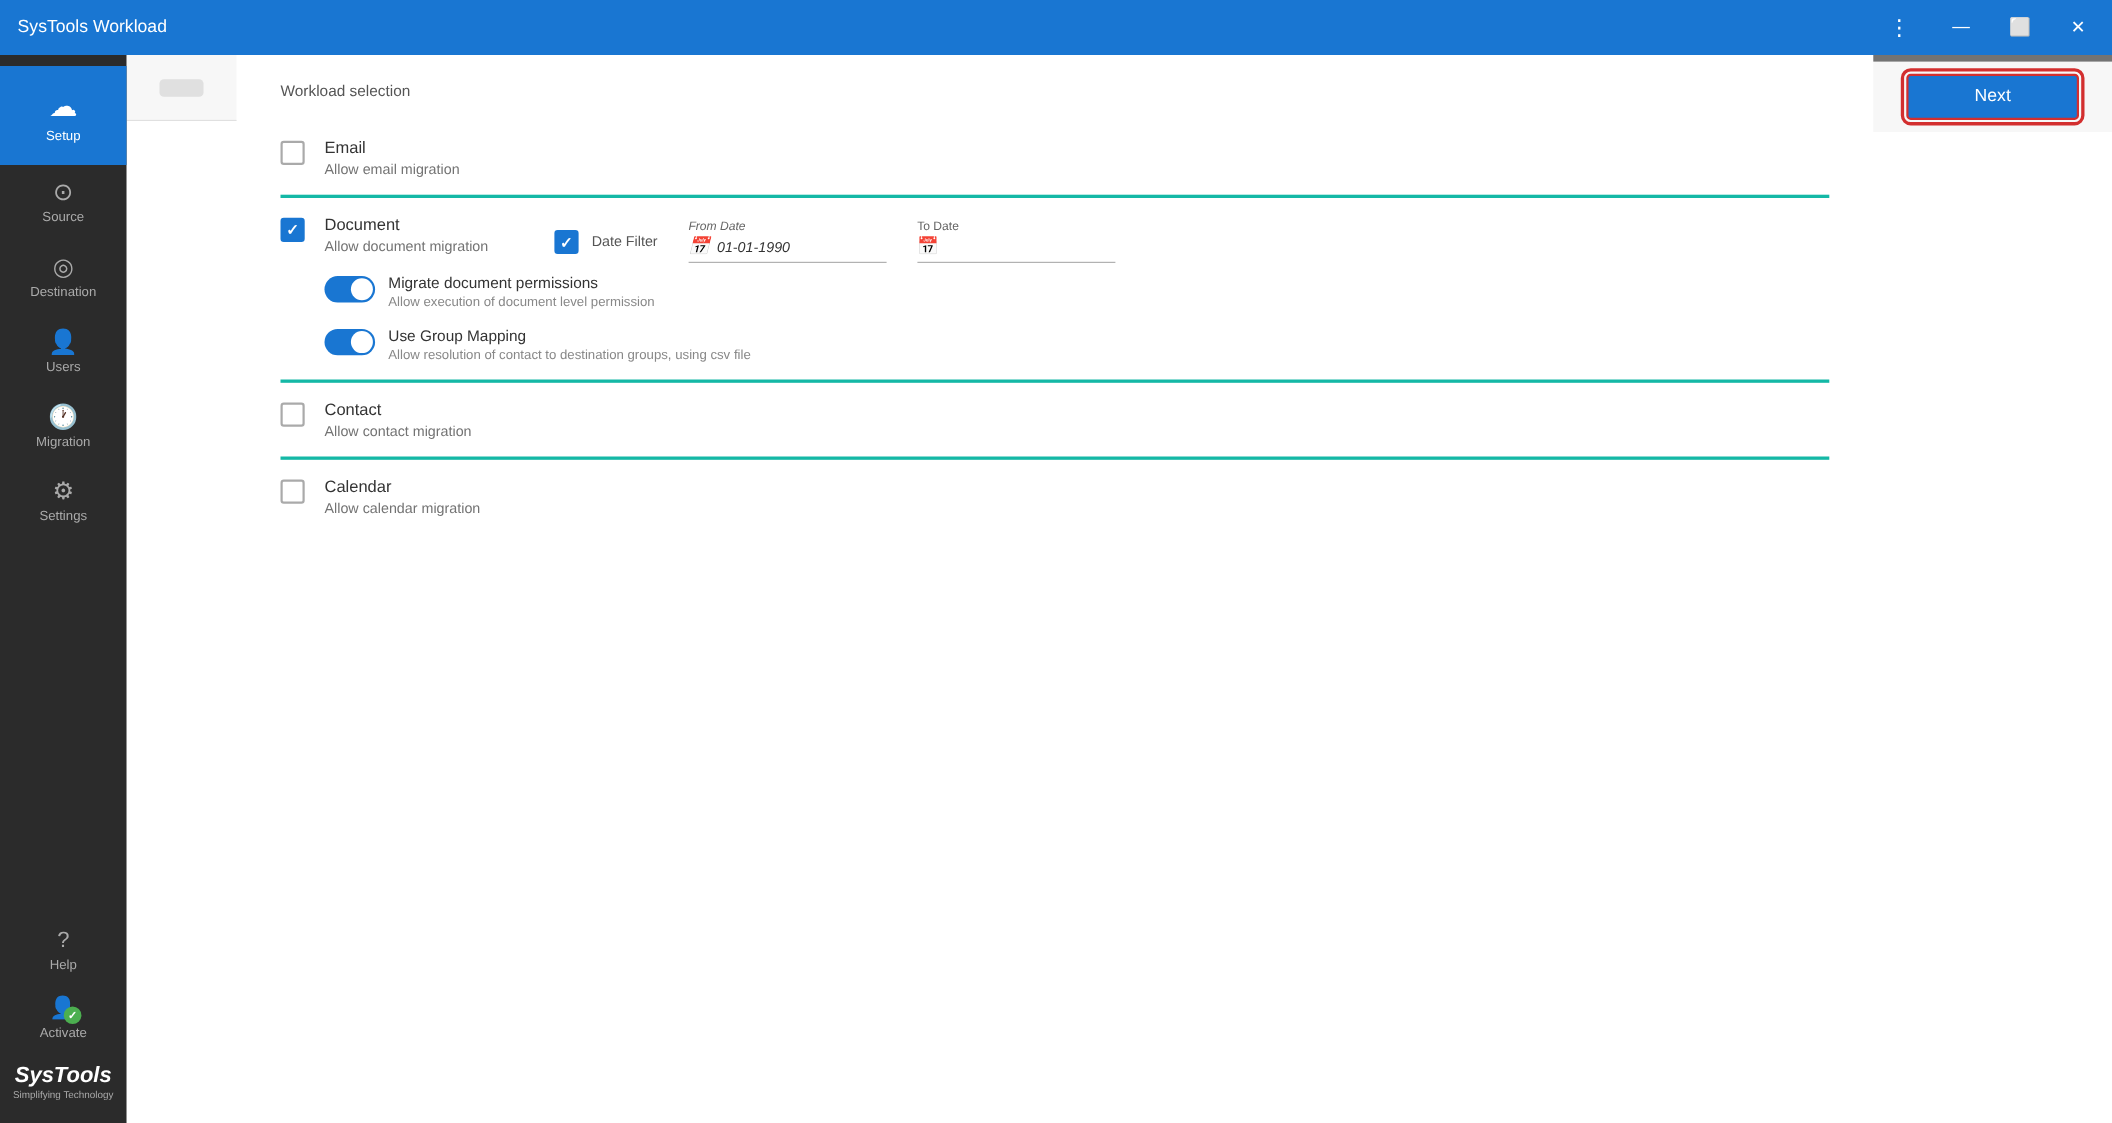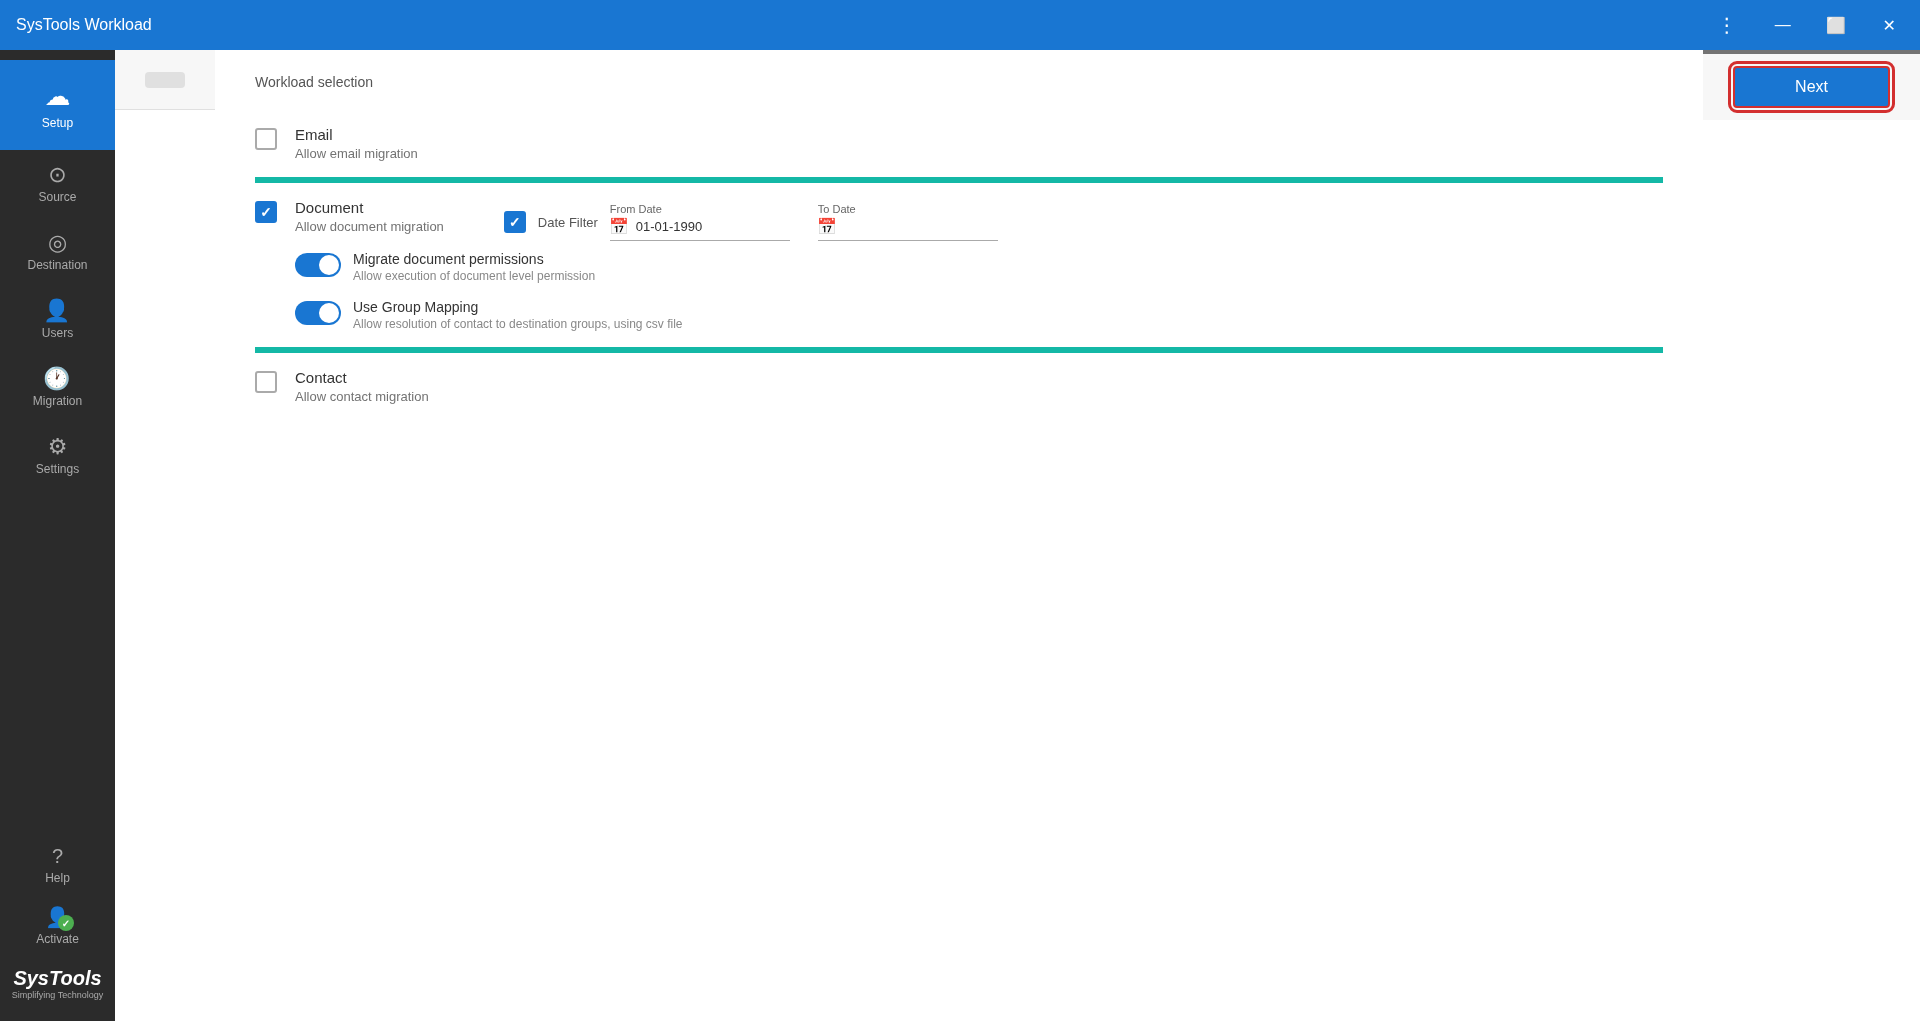--- a/index.html
+++ b/index.html
@@ -168,21 +168,21 @@
       font-size: 14px;
       color: #555;
       margin-bottom: 20px;
     }
 
     
     .workload-item {
       display: flex;
       align-items: flex-start;
       padding: 16px 0;
-      border-bottom: 6px solid #14b8a6;
+      border-bottom: 3px solid #14b8a6;
     }
 
     .workload-item:last-child { border-bottom: none; }
 
     .checkbox-wrap {
       width: 40px;
       flex-shrink: 0;
       padding-top: 2px;
     }
 
@@ -330,21 +330,21 @@
     }
     .sub-option-text .desc {
       font-size: 12px;
       color: #888;
     }
 
     
     .bottom-bar {
       height: 70px;
       background: #f7f7f7;
-      border-top: 4px solid #737373;
+      border-top: 6px solid #737373;
       display: flex;
       align-items: center;
       justify-content: flex-end;
       padding: 0 30px;
     }
 
     .next-btn {
       background: #1976D2;
       color: white;
       border: 2px solid #D32F2F;
@@ -455,21 +455,21 @@
           </div>
           <div class="workload-info" style="flex: 0 0 auto; margin-right: 40px;">
             <div class="workload-name">Document</div>
             <div class="workload-desc">Allow document migration</div>
           </div>
 
           <div class="date-filter-row" style="flex: 1; align-items: center; margin-top: 4px;">
             <div class="date-filter-checkbox"></div>
             <span class="date-filter-label">Date Filter</span>
 
-            <div class="date-field-wrap" style="">
+            <div class="date-field-wrap" style="margin-left: 16px; font-style: italic;">
               <div class="date-field-label">From Date</div>
               <div class="date-field">
                 <span class="cal-icon">📅</span>
                 <span class="date-field-value">01-01-1990</span>
               </div>
             </div>
 
             <div class="date-field-wrap" style="margin-left: 16px;">
               <div class="date-field-label">To Date</div>
               <div class="date-field">
@@ -501,20 +501,29 @@
       <div class="workload-item">
         <div class="checkbox-wrap">
           <div class="custom-checkbox"></div>
         </div>
         <div class="workload-info">
           <div class="workload-name">Contact</div>
           <div class="workload-desc">Allow contact migration</div>
         </div>
       </div>
 
+      <div class="workload-item">
+        <div class="checkbox-wrap">
+          <div class="custom-checkbox"></div>
+        </div>
+        <div class="workload-info">
+          <div class="workload-name">Calendar</div>
+          <div class="workload-desc">Allow calendar migration</div>
+        </div>
+      </div>
 
     </div>
 
     <div class="bottom-bar">
       <button class="next-btn">Next</button>
     </div>
 
   </div>
 </div>
 

